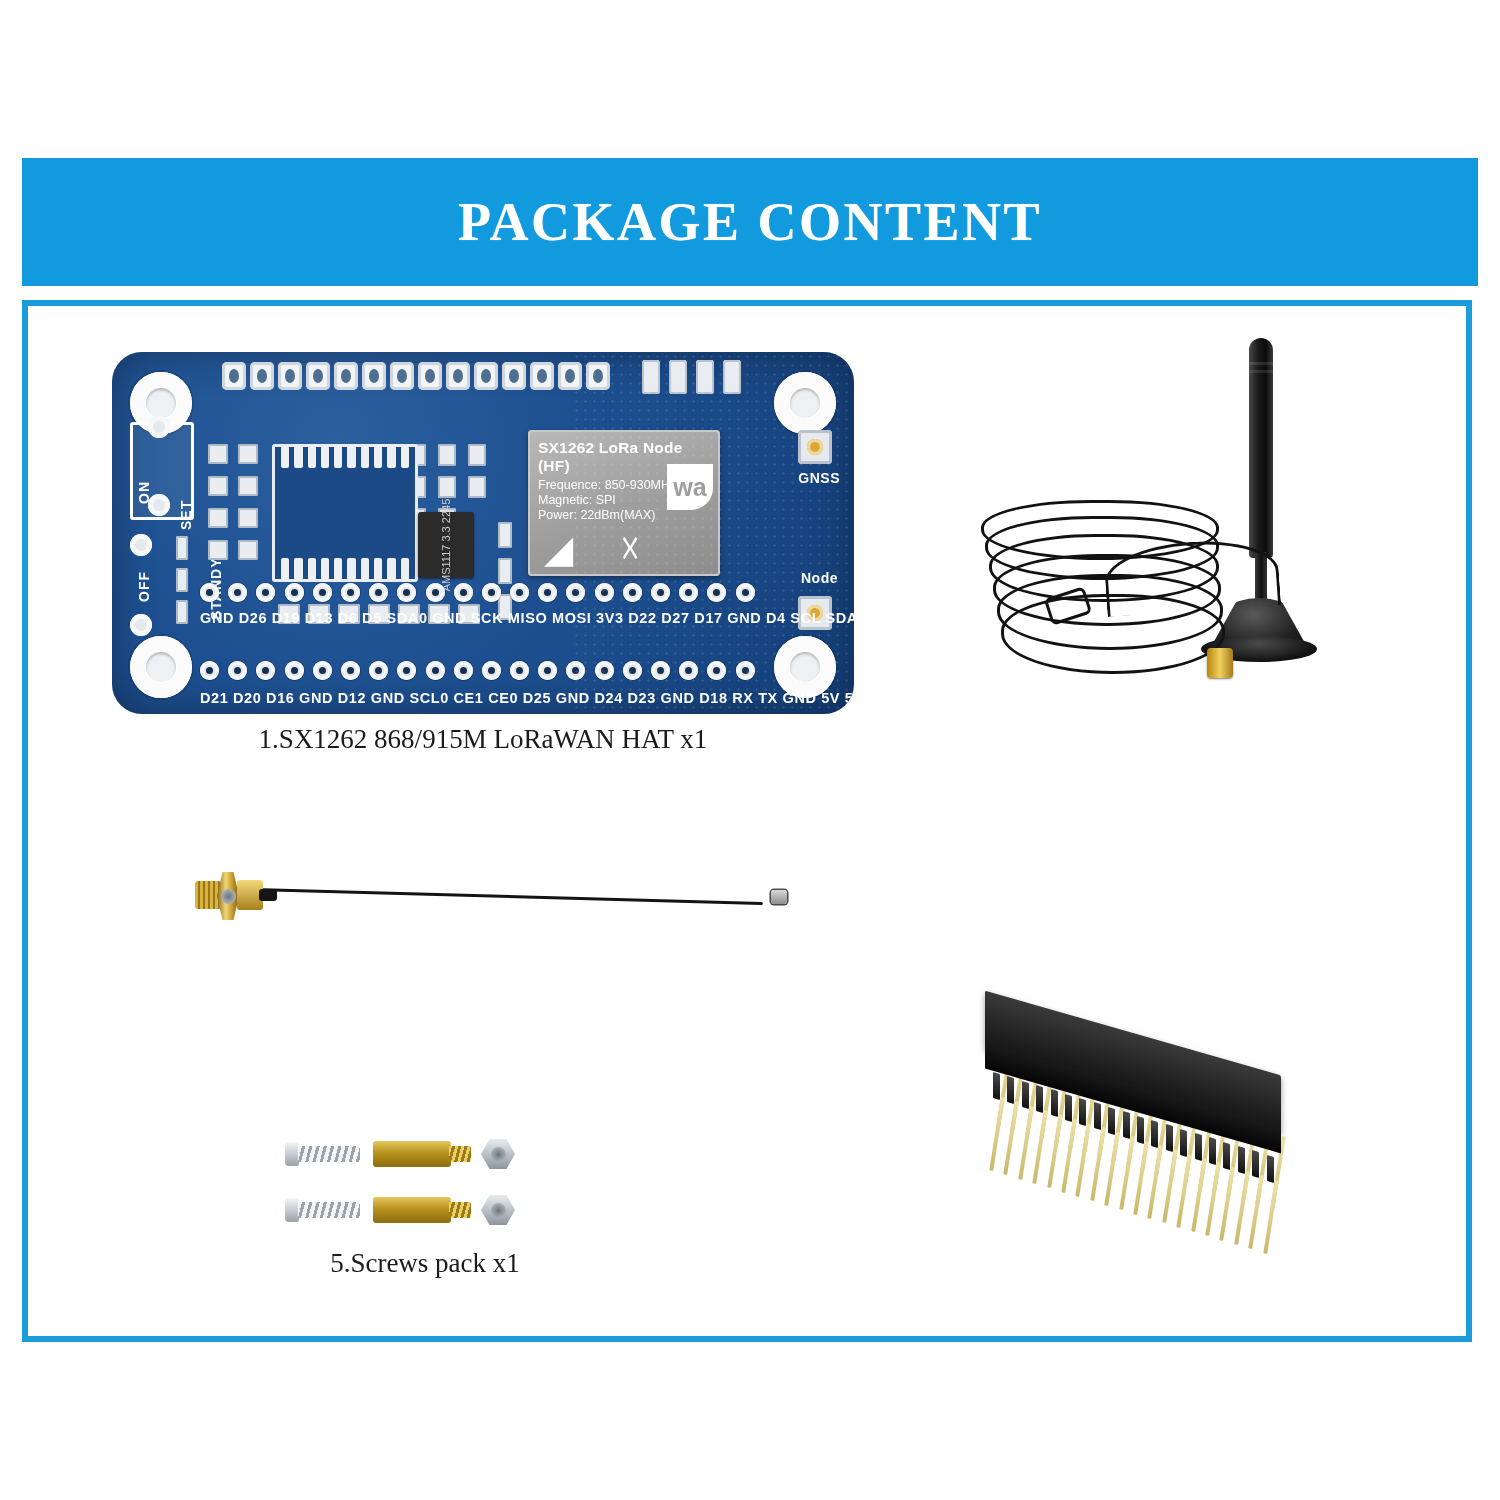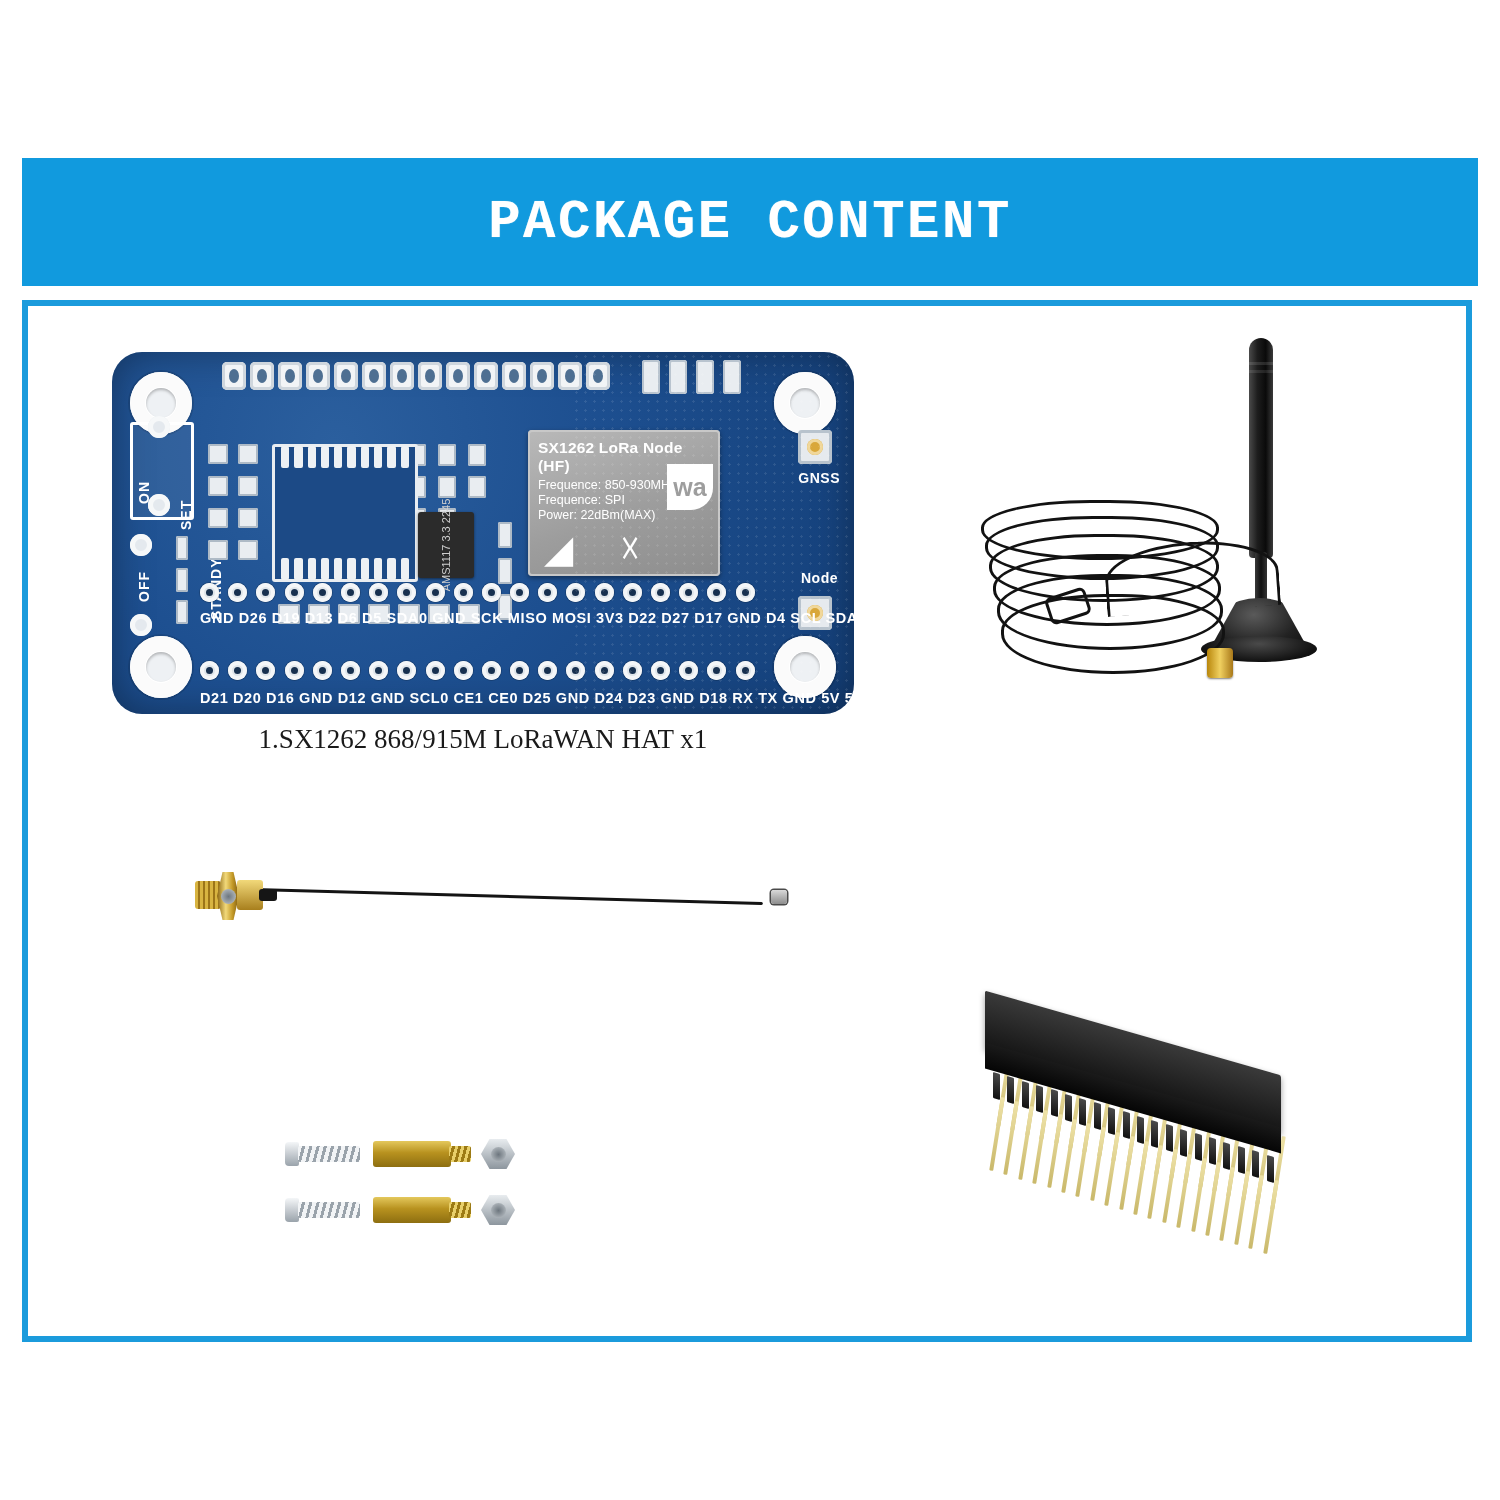--- a/index.html
+++ b/index.html
@@ -12,21 +12,21 @@
   .page{position:relative;width:1500px;height:1500px;}
 
   
   .header-bar{
     position:absolute;left:22px;top:158px;width:1456px;height:128px;
     background:#119ade;
     display:flex;align-items:center;justify-content:center;
   }
   .header-title{
     color:#ffffff;font-size:54px;font-weight:bold;letter-spacing:2.5px;
-    font-family:Liberation Mono, monospace;
+    font-family:Liberation Serif, serif;
     text-shadow:0 0 1px rgba(255,255,255,.5);
   }
 
   
   .content-frame{
     position:absolute;left:22px;top:300px;width:1450px;height:1042px;
     border:6px solid #1b9bdc;background:#ffffff;box-sizing:border-box;
   }
   .caption{
     position:absolute;text-align:center;color:#1a1a1a;
@@ -460,21 +460,21 @@
           </div>
       </div>
 
       <div class="chip-sot">
         <span>AMS1117 3.3 2245</span>
       </div>
 
       <div class="module">
         <div class="m-title">SX1262 LoRa Node (HF)</div>
         <div class="m-line">Frequence: 850-930MHz</div>
-        <div class="m-line">Frequence: SPI</div>
+        <div class="m-line">Magnetic: SPI</div>
         <div class="m-line">Power: 22dBm(MAX)</div>
         <div class="wlogo">wa</div>
         <div class="sym sym-esd">◢</div>
         <div class="sym sym-weee">☓</div>
       </div>
 
       <div class="ipexc ipex-gnss"></div>
       <div class="rj-lbl gnss-l">GNSS</div>
       <div class="rj-lbl lora-l">Node</div>
       <div class="ipexc ipex-lora"></div>
@@ -575,20 +575,21 @@
         <div class="head"></div>
           <div class="shaft"></div>
       </div>
       <div class="standoff">
         <div class="body"></div>
           <div class="tip"></div>
       </div>
       <div class="nut"></div>
     </div>
   </div>
+  <div class="caption" style="left:245px;top:1248px;width:360px;">5.Screws pack x1</div>
 
   <div class="ph-wrap">
     <div class="ph-pins" id="ph-pins">
         <b style="left: 25px; top: 24px;"></b>
         <i style="left: 27px; top: 48px;"></i>
         <b style="left: 39.4px; top: 28.35px;"></b>
         <i style="left: 41.4px; top: 52.35px;"></i>
         <b style="left: 53.8px; top: 32.7px;"></b>
         <i style="left: 55.8px; top: 56.7px;"></i>
         <b style="left: 68.2px; top: 37.05px;"></b>

